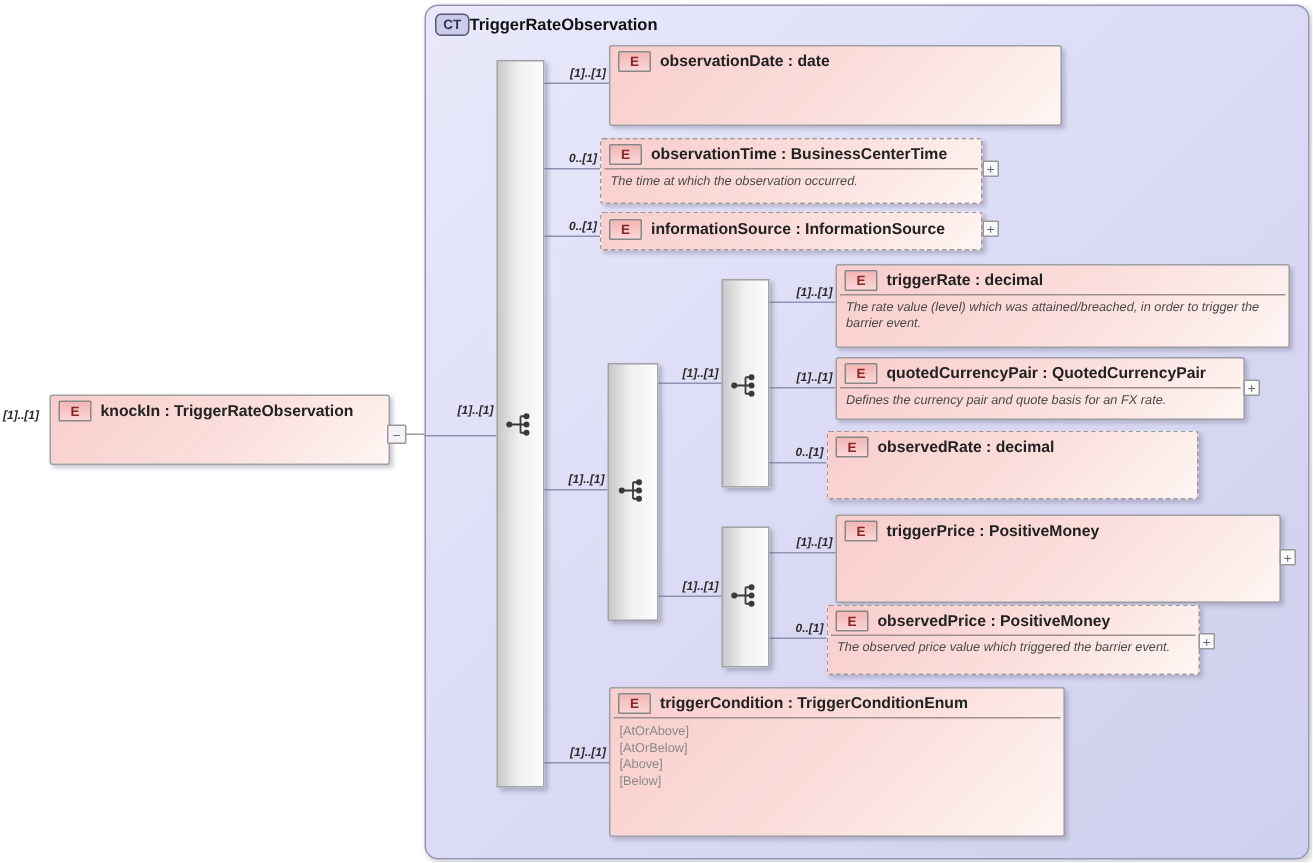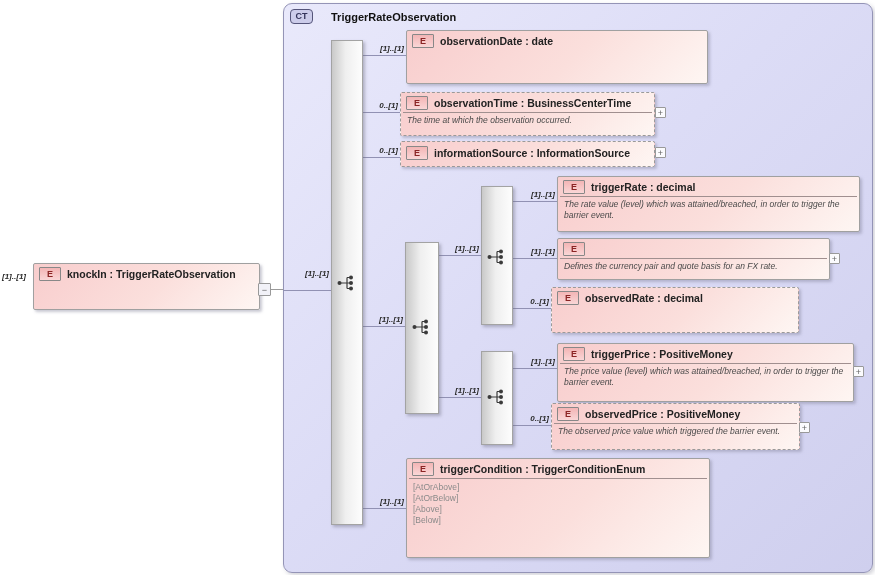--- a/index.html
+++ b/index.html
@@ -7,21 +7,21 @@
     position:relative;width:875px;height:575px;background:#fff;overflow:hidden;
     font-family:"Liberation Sans","DejaVu Sans",sans-serif;color:#222;
   }
   
   .ct-box{
     position:absolute;left:283px;top:3px;width:588px;height:568px;
     background:linear-gradient(135deg,#e9e9fb 0%,#dcdcf6 45%,#cfcfee 100%);
     border:1px solid #9494b6;border-radius:9px;
     box-shadow:2px 2px 4px rgba(120,120,140,.35);
   }
-  .ct-header{position:absolute;left:6px;top:5px;display:flex;align-items:center;gap:18px;}
+  .ct-header{position:absolute;left:6px;top:5px;display:flex;align-items:center;gap:0;}
   .badge-ct{
     display:inline-block;width:21px;height:13px;line-height:13px;text-align:center;
     font-size:9px;font-weight:bold;color:#33335a;background:#ccccea;
     border:1px solid #55557a;border-radius:4px;
   }
   .ct-title{font-size:11px;font-weight:bold;color:#111;}
   
   .elem{
     position:absolute;
     background:linear-gradient(135deg,#f8cdcd 0%,#fbdfdc 55%,#fef6f3 100%);
@@ -181,38 +181,38 @@
     <div class="elem-title">
       <span class="badge-e">E</span>
       <span class="elem-name">triggerRate : decimal</span>
     </div>
     <div class="elem-doc">The rate value (level) which was attained/breached, in order to trigger the barrier event.</div>
   </div>
 
   <div class="elem" style="left:557px;top:238px;width:271px;height:40px">
     <div class="elem-title">
       <span class="badge-e">E</span>
+      <span class="elem-name">quotedCurrencyPair : QuotedCurrencyPair</span>
     </div>
     <div class="elem-doc">Defines the currency pair and quote basis for an FX rate.</div>
   </div>
   <div class="plusbox" style="left:829px;top:253px">+</div>
 
   <div class="elem dashed" style="left:551px;top:287px;width:246px;height:44px">
     <div class="elem-title">
       <span class="badge-e">E</span>
       <span class="elem-name">observedRate : decimal</span>
     </div>
   </div>
 
   <div class="elem" style="left:557px;top:343px;width:295px;height:57px">
     <div class="elem-title">
       <span class="badge-e">E</span>
       <span class="elem-name">triggerPrice : PositiveMoney</span>
     </div>
-    <div class="elem-doc">The price value (level) which was attained/breached, in order to trigger the barrier event.</div>
   </div>
   <div class="plusbox" style="left:853px;top:366px">+</div>
 
   <div class="elem dashed" style="left:551px;top:403px;width:247px;height:45px">
     <div class="elem-title">
       <span class="badge-e">E</span>
       <span class="elem-name">observedPrice : PositiveMoney</span>
     </div>
     <div class="elem-doc">The observed price value which triggered the barrier event.</div>
   </div>

